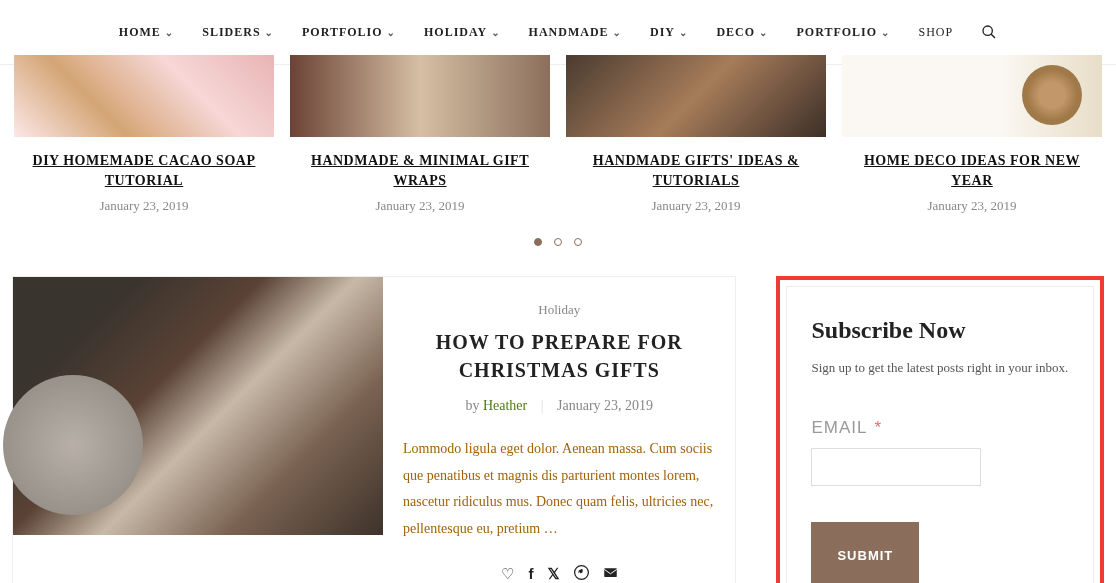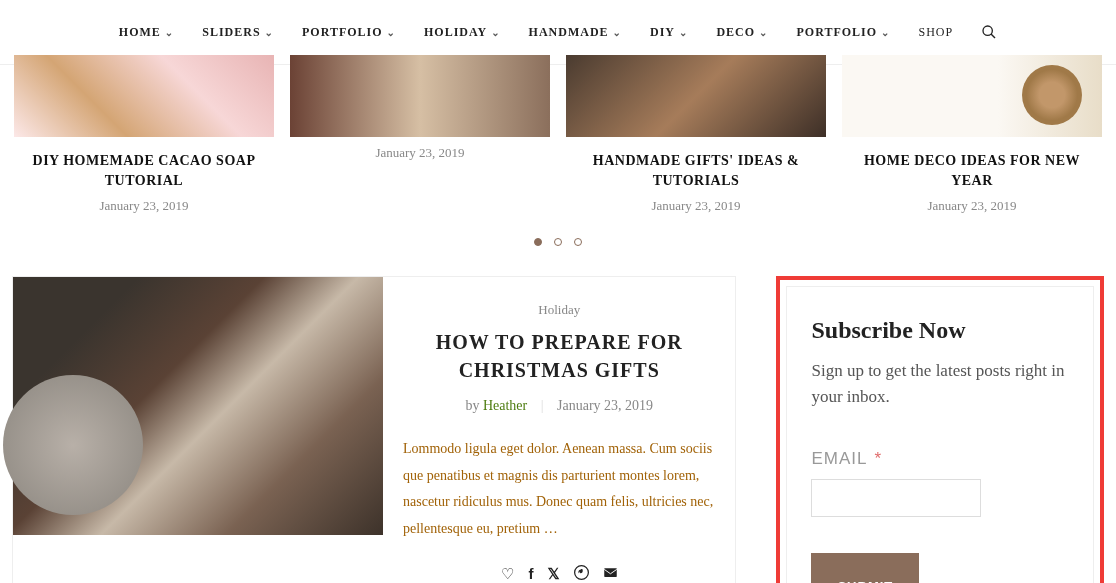--- a/index.html
+++ b/index.html
@@ -9,21 +9,21 @@
 .nav { display: flex; justify-content: center; align-items: center; gap: 28px; padding: 24px 0; border-bottom: 1px solid #eee; }
 .nav-item { display: flex; align-items: center; gap: 4px; font-size: 12px; font-weight: bold; letter-spacing: 1px; color: #222; cursor: pointer; font-family: Georgia, serif; }
 .nav-item .chev { font-size: 10px; color: #555; }
 .shop { font-size: 12px; font-weight: normal; letter-spacing: 1px; cursor: pointer; }
 .search-ic { width: 16px; height: 16px; cursor: pointer; }
 
 
 .cards { display: flex; justify-content: center; gap: 16px; padding: 0 12px; margin-top: -10px; }
 .card { width: 260px; text-align: center; }
 .card-img { width: 260px; height: 82px; background: #ccc; }
-.card-title { font-size: 14px; font-weight: bold; letter-spacing: 0.5px; margin-top: 14px; line-height: 1.4; color: #111; }
+.card-title { font-size: 14px; font-weight: bold; letter-spacing: 0.5px; margin-top: 14px; line-height: 1.4; color: #111; text-decoration: underline; }
 .card-date { font-size: 13px; color: #888; margin-top: 8px; }
 
 
 .th1 { background: linear-gradient(45deg,#fce8e8,#d4a574,#f7d7d7,#e8b4b4); }
 .th2 { background: linear-gradient(90deg,#6b4235,#d6bfa4,#8b6f5c); }
 .th3 { background: linear-gradient(135deg,#4a3b30,#a67c5a,#3d2f27); }
 .th4 { background: linear-gradient(90deg,#fbf8f3 60%,#e8ddc8); position:relative; }
 .th4::after{content:"";position:absolute;right:20px;top:10px;width:60px;height:60px;background:radial-gradient(circle,#c2976a 30%,#a07948 60%);border-radius:50%;}
 
 
@@ -46,21 +46,21 @@
 .meta .author { color: #4d7c0f; }
 .meta .sep { color: #ddd; margin: 0 10px; }
 .excerpt { font-size: 14px; color: #a16207; line-height: 1.9; margin-top: 22px; text-align: left; }
 .shares { display: flex; justify-content: center; gap: 14px; margin-top: 22px; font-size: 15px; color: #222; }
 .shares span, .shares svg { cursor: pointer; }
 
 
 .sidebar { width: 330px; border: 4px solid #ef3b36; position: relative; }
 .sub { border: 1px solid #eee; margin: 6px; padding: 30px 24px 34px; }
 .sub h2 { font-size: 24px; font-weight: bold; color: #222; margin-bottom: 14px; }
-.sub p { font-size: 17px; color: #555; line-height: 1.5; margin-bottom: 40px; }
+.sub p { font-size: 13px; color: #555; line-height: 1.5; margin-bottom: 40px; }
 .sub label { font-size: 17px; letter-spacing: 1px; color: #999; font-family: Arial, sans-serif; }
 .sub label .req { color: #e06c6c; margin-left: 2px; }
 .sub input { width: 170px; height: 38px; border: 1px solid #ddd; margin-top: 10px; padding: 0 10px; font-size: 14px; display:block; }
 .sub button { margin-top: 36px; background: #8a6d5b; color: #fff; border: none; padding: 26px 26px; font-size: 13px; font-weight: bold; letter-spacing: 1px; cursor: pointer; font-family: Arial, sans-serif; }
 </style>
 </head>
 <body>
 
 <div class="nav">
   <div class="nav-item">
@@ -103,20 +103,21 @@
 </div>
 
 <div class="cards">
   <div class="card">
     <div class="card-img th1"></div>
     <div class="card-title">DIY HOMEMADE CACAO SOAP TUTORIAL</div>
     <div class="card-date">January 23, 2019</div>
   </div>
   <div class="card">
     <div class="card-img th2"></div>
+    <div class="card-title">HANDMADE &amp; MINIMAL GIFT WRAPS</div>
     <div class="card-date">January 23, 2019</div>
   </div>
   <div class="card">
     <div class="card-img th3"></div>
     <div class="card-title">HANDMADE GIFTS' IDEAS &amp; TUTORIALS</div>
     <div class="card-date">January 23, 2019</div>
   </div>
   <div class="card">
     <div class="card-img th4"></div>
     <div class="card-title">HOME DECO IDEAS FOR NEW YEAR</div>

